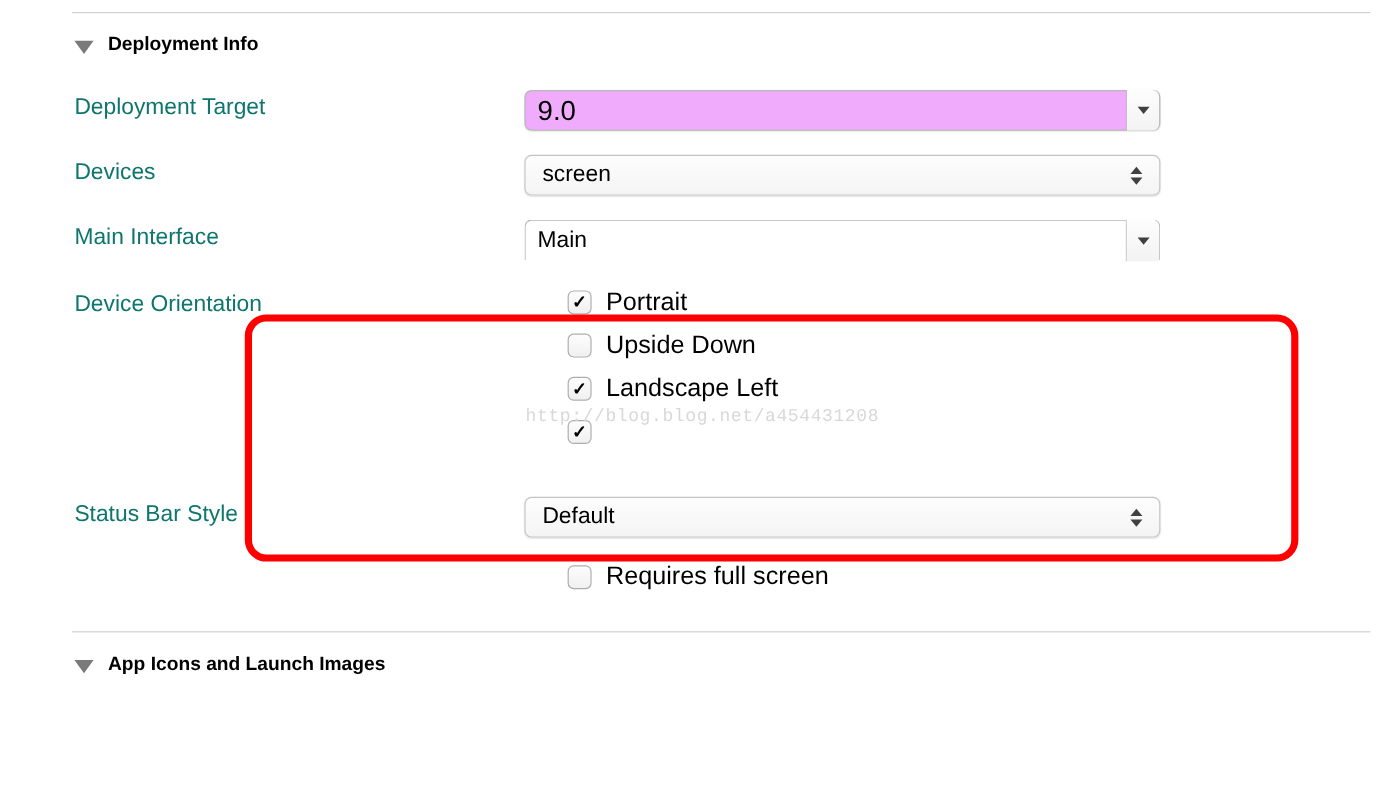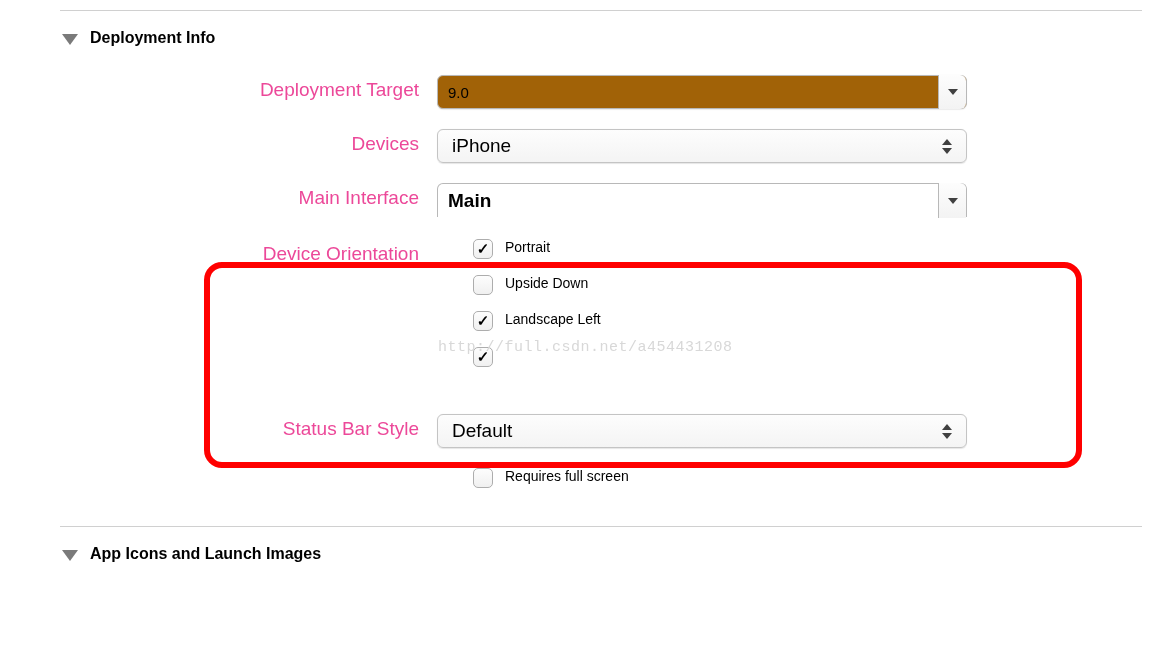--- a/index.html
+++ b/index.html
@@ -44,43 +44,43 @@
       padding-top: 10px;
       padding-bottom: 28px;
     }
     .row {
       display: flex;
       align-items: center;
       margin-bottom: 20px;
     }
     .label-col {
       width: 375px;
-      text-align: right;
+      text-align: left;
       padding-right: 18px;
       font-size: 19px;
-      color: #ec4899;
+      color: #0f766e;
       align-self: flex-start;
       padding-top: 4px;
     }
     .control-col {
       flex: 0 0 530px;
       display: flex;
       flex-direction: column;
       gap: 10px;
     }
     .combo {
       position: relative;
       height: 34px;
       border: 1px solid #b8b8b8;
       border-radius: 6px;
-      background: #a16207;
+      background: #f0abfc;
       display: flex;
       align-items: center;
       padding-left: 10px;
-      font-size: 15px;
+      font-size: 23px;
       box-shadow: 0 0.5px 1px rgba(0,0,0,0.08);
     }
     .combo-but {
       position: absolute;
       right: 0;
       top: -1px;
       bottom: -1px;
       width: 28px;
       display: flex;
       align-items: center;
@@ -128,23 +128,23 @@
     }
     .s-down {
       width: 0;
       height: 0;
       border-left: 5px solid transparent;
       border-right: 5px solid transparent;
       border-top: 6px solid #404040;
     }
     .check-row {
       display: flex;
-      align-items: flex-start;
+      align-items: center;
       gap: 12px;
-      font-size: 14px;
+      font-size: 21px;
       height: 26px;
       padding-left: 36px;
     }
     .checkbox {
       width: 20px;
       height: 20px;
       border: 1px solid #adadad;
       border-radius: 5px;
       background: linear-gradient(#fdfdfd, #f0f0f0);
       display: flex;
@@ -177,21 +177,20 @@
       height: 34px;
       border-top: 1px solid #b8b8b8;
       border-left: 1px solid #b8b8b8;
       border-right: 1px solid #b8b8b8;
       border-radius: 6px 6px 0 0;
       background: #fff;
       display: flex;
       align-items: center;
       padding-left: 10px;
       font-size: 19px;
-      font-weight: bold;
     }
     .wrap {
       position: relative;
     }
   </style>
 </head>
 <body>
 
 <div class="wrap">
 
@@ -213,21 +212,21 @@
             <span class="caret-down"></span>
           </div>
         </div>
       </div>
     </div>
 
     <div class="row">
       <div class="label-col">Devices</div>
       <div class="control-col">
         <div class="popup">
-          <span>iPhone</span>
+          <span>screen</span>
           <div class="stepper">
             <span class="s-up"></span>
             <span class="s-down"></span>
           </div>
         </div>
       </div>
     </div>
 
     <div class="row" style="margin-bottom:22px">
       <div class="label-col">Main Interface</div>
@@ -289,15 +288,15 @@
 
   <div class="divider"></div>
 
   <div class="section-header">
     <span class="disclosure"></span>
     <span>App Icons and Launch Images</span>
   </div>
 
   <div class="highlight-box" style="left:204px; top:252px; width:878px; height:206px;"></div>
 
-  <div class="watermark" style="left:438px; top:329px;">http://full.csdn.net/a454431208</div>
+  <div class="watermark" style="left:438px; top:329px;">http://blog.blog.net/a454431208</div>
 
 </div>
 
 </body></html>

